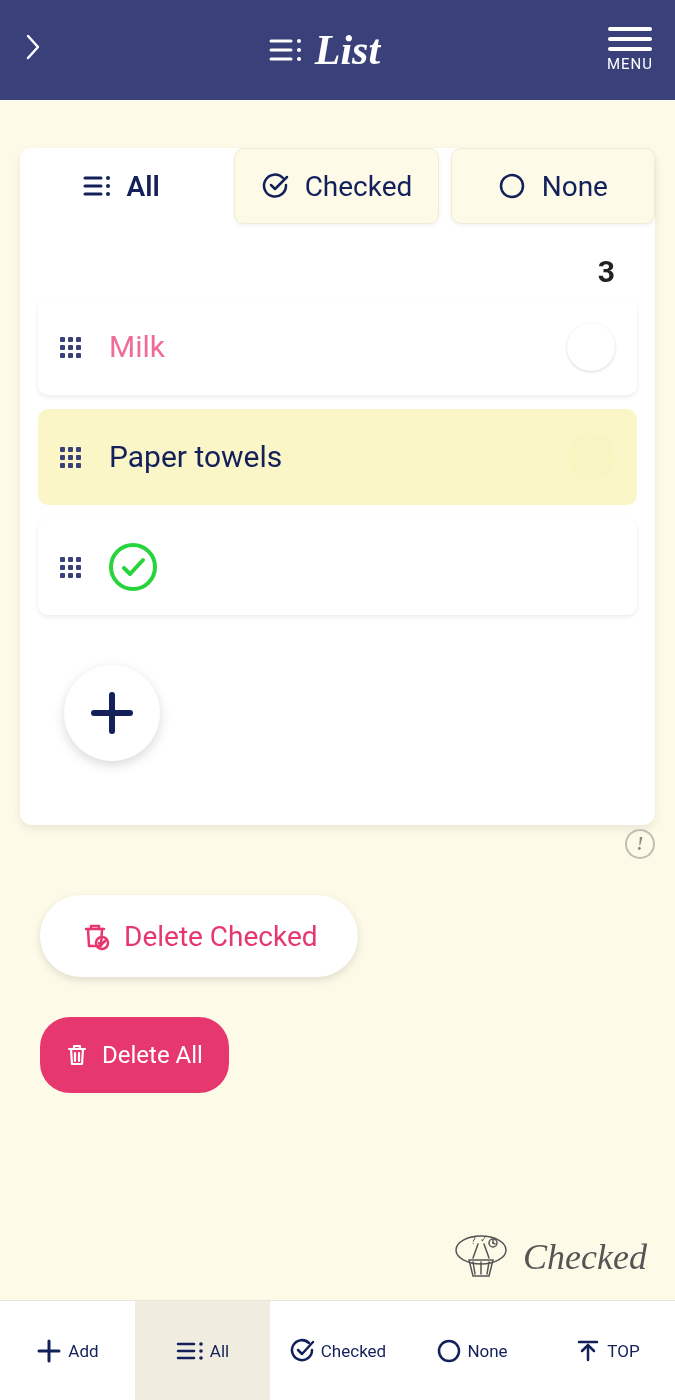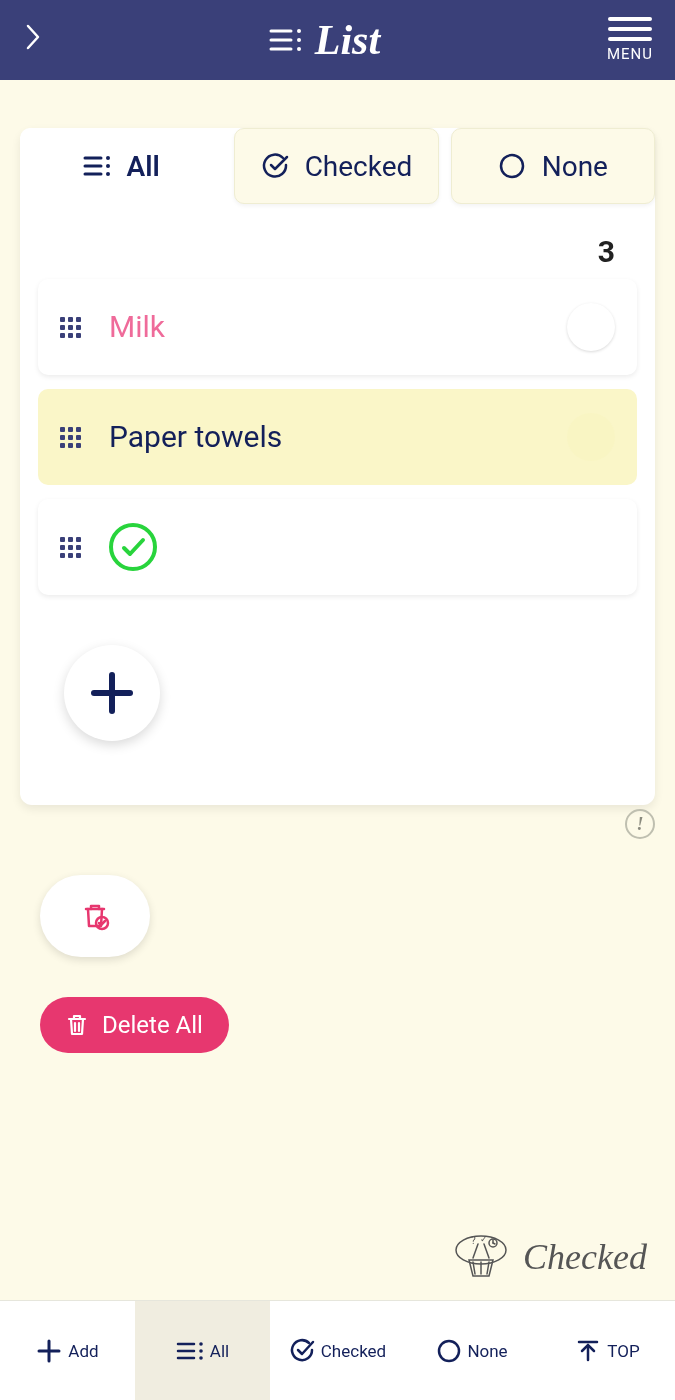--- a/index.html
+++ b/index.html
@@ -9,21 +9,21 @@
     --cream-yellow:#faf6c8;
     --pink:#e7376f;
     --pink-soft:#ef6b9a;
     --green:#28d43c;
     --grey-line:#e6e6dc;
     font-family: -apple-system, BlinkMacSystemFont, "Segoe UI", Roboto, "Noto Sans", sans-serif;
   }
   *{box-sizing:border-box;}
   html,body{margin:0;padding:0;width:675px;height:1400px;background:var(--cream);}
   
-  .topbar{background:var(--navy);height:80px;display:flex;align-items:center;justify-content:space-between;padding:0 22px;color:#fff;}
+  .topbar{background:var(--navy);height:100px;display:flex;align-items:center;justify-content:space-between;padding:0 22px;color:#fff;}
   .top-back{font-size:34px;font-weight:bold;}
   .top-title-wrap{display:flex;align-items:center;gap:12px;}
   .top-title{font-family:"Brush Script MT","Segoe Script",cursive;font-size:42px;font-style:italic;font-weight:600;}
   .top-menu{display:flex;flex-direction:column;align-items:center;gap:4px;}
   .hamburger{display:flex;flex-direction:column;gap:6px;}
   .hamburger span{display:block;width:44px;height:4px;background:#fff;border-radius:2px;}
   .menu-label{font-size:15px;letter-spacing:1px;text-align:center;}
   
   .page{padding:48px 20px 0 20px;}
   .card{background:#fff;border-radius:12px;box-shadow:0 4px 10px rgba(0,0,0,0.08);padding:0 0 24px 0;position:relative;}
@@ -49,21 +49,21 @@
   .item-check.cream{background:#f9f5c3;}
   .item-check.green{border:4px solid var(--green);}
   
   .fab-add{margin:50px 0 40px 44px;width:96px;height:96px;border-radius:50%;background:#fff;box-shadow:0 4px 12px rgba(0,0,0,0.15);display:flex;align-items:center;justify-content:center;}
   
   .info-badge{position:absolute;right:0;bottom:-34px;width:30px;height:30px;border-radius:50%;border:2px solid #bfbfb0;color:#8a8a7e;display:flex;align-items:center;justify-content:center;font-family:Georgia,serif;font-style:italic;font-size:18px;font-weight:bold;}
   
   .actions{padding:70px 20px 0 20px;display:flex;flex-direction:column;align-items:flex-start;gap:40px;}
   .pill{display:inline-flex;align-items:center;gap:14px;height:82px;border-radius:41px;padding:0 40px;font-size:28px;}
   .pill.outline{background:#fff;color:var(--pink);box-shadow:0 3px 8px rgba(0,0,0,0.12);}
-  .pill.solid{background:var(--pink);color:#fff;height:56px;border-radius:30px;padding:0 26px;font-size:24px;}
+  .pill.solid{background:var(--pink);color:#fff;height:76px;border-radius:30px;padding:0 26px;font-size:24px;}
   
   .brand{position:absolute;right:28px;bottom:118px;display:flex;align-items:center;gap:14px;color:#555;}
   .brand-name{font-family:"Brush Script MT","Segoe Script",cursive;font-size:36px;font-style:italic;}
   
   .bottombar{position:absolute;left:0;right:0;bottom:0;height:100px;background:#fff;border-top:1px solid var(--grey-line);display:flex;}
   .bottombar .bitem{flex:1;display:flex;flex-direction:row;align-items:center;justify-content:center;gap:6px;color:var(--navy-dark);}
   .bottombar .bitem.active{background:#f0ede0;}
   .bottombar .blabel{font-size:17px;}
   .bottombar svg,.bottombar .icon{color:var(--navy-dark);}
   
@@ -212,20 +212,21 @@
     <div class="pill outline">
       <svg width="30" height="30" viewBox="0 0 30 30">
         <g stroke="var(--pink)" stroke-width="2.5" fill="none" stroke-linecap="round" stroke-linejoin="round">
           <path d="M6 8 H24"></path>
             <path d="M11 8 V5 H19 V8"></path>
             <path d="M8 8 L9 25 H21 L22 8"></path>
           <circle cx="22" cy="22" r="6"></circle>
             <path d="M19 22 L21 24 L25 20"></path>
         </g>
       </svg>
+      <span>Delete Checked</span>
     </div>
     <div class="pill solid">
       <svg width="22" height="24" viewBox="0 0 22 24">
         <g stroke="#fff" stroke-width="2.2" fill="none" stroke-linecap="round" stroke-linejoin="round">
           <path d="M3 6 H19"></path>
             <path d="M8 6 V3 H14 V6"></path>
             <path d="M5 6 L6 21 H16 L17 6"></path>
             <line x1="9" y1="10" x2="9" y2="18"></line>
             <line x1="13" y1="10" x2="13" y2="18"></line>
         </g>

